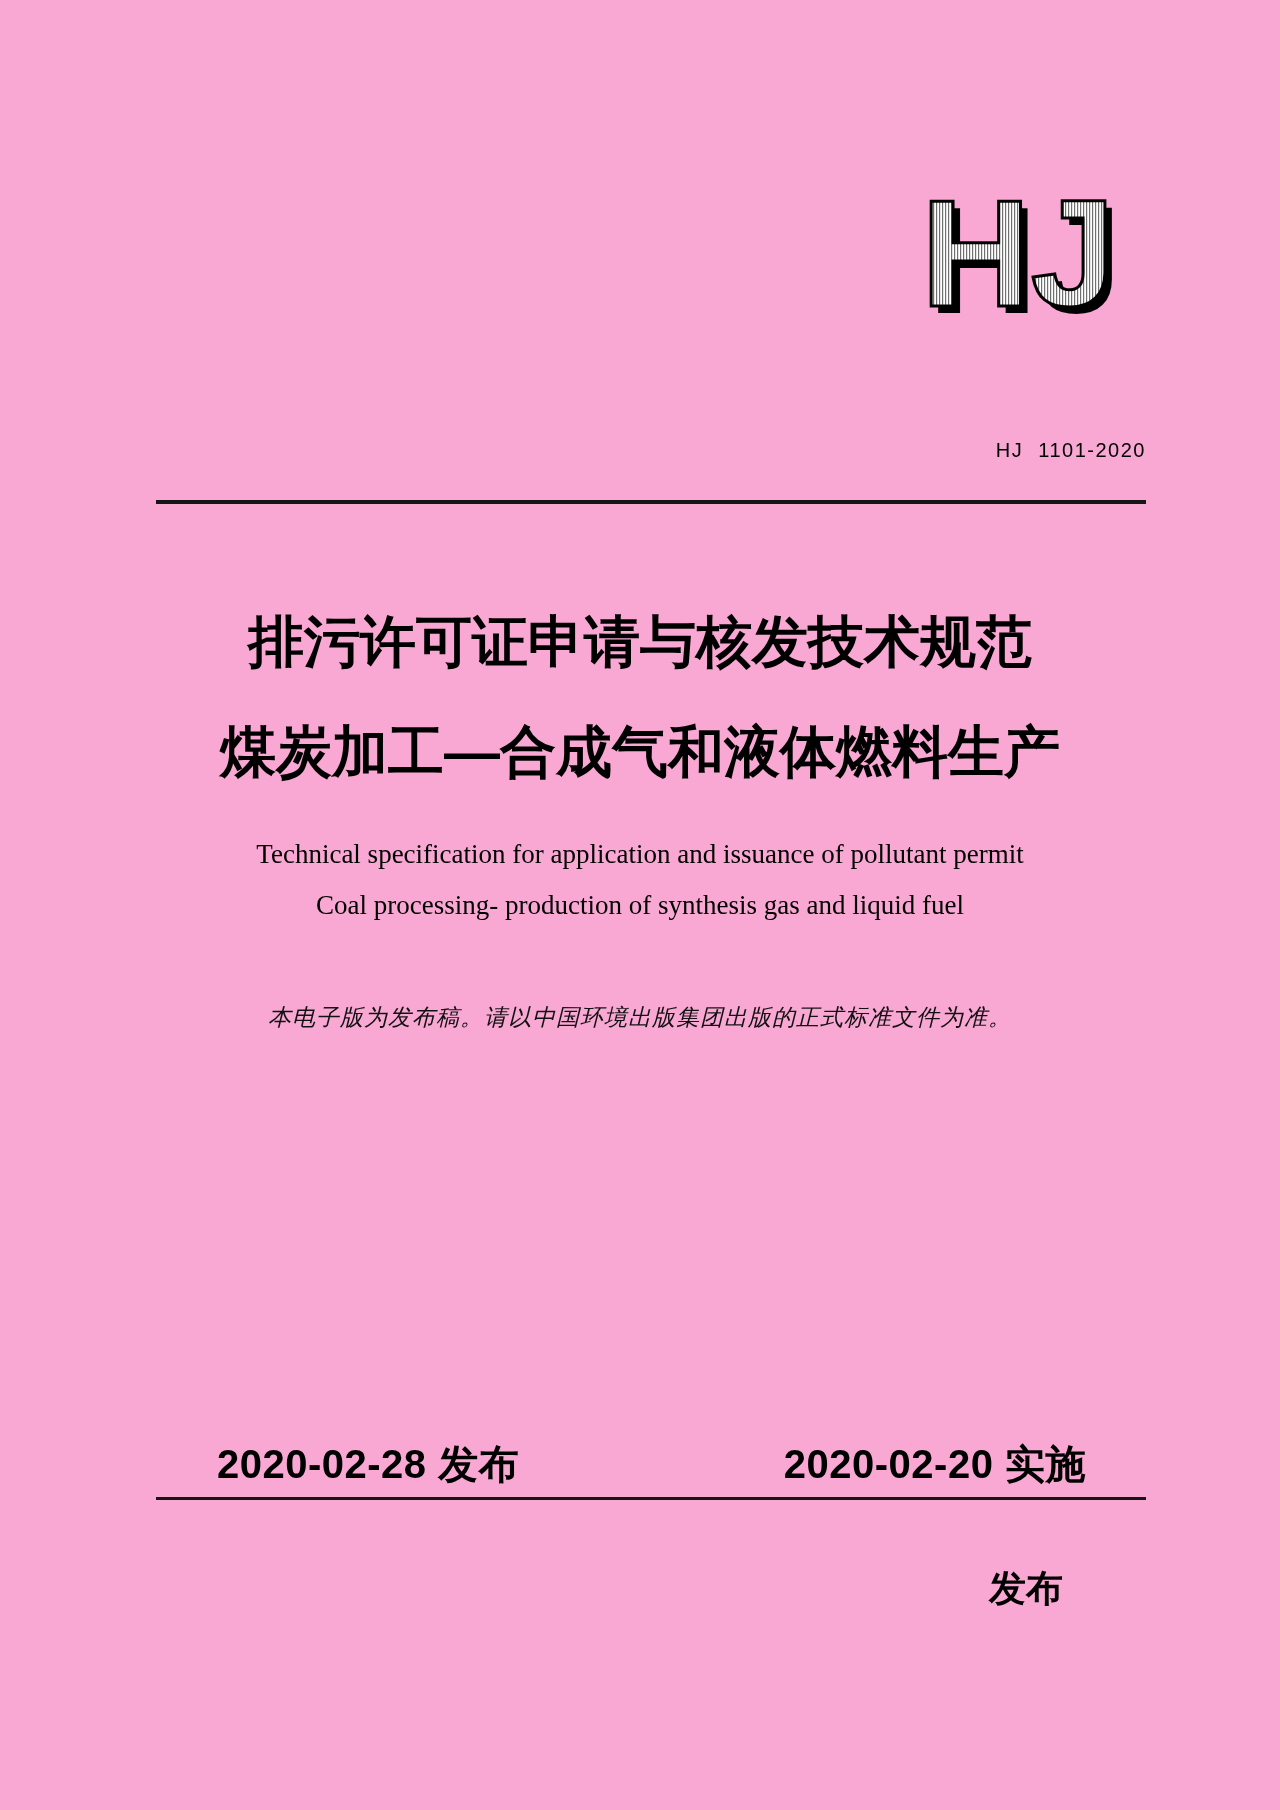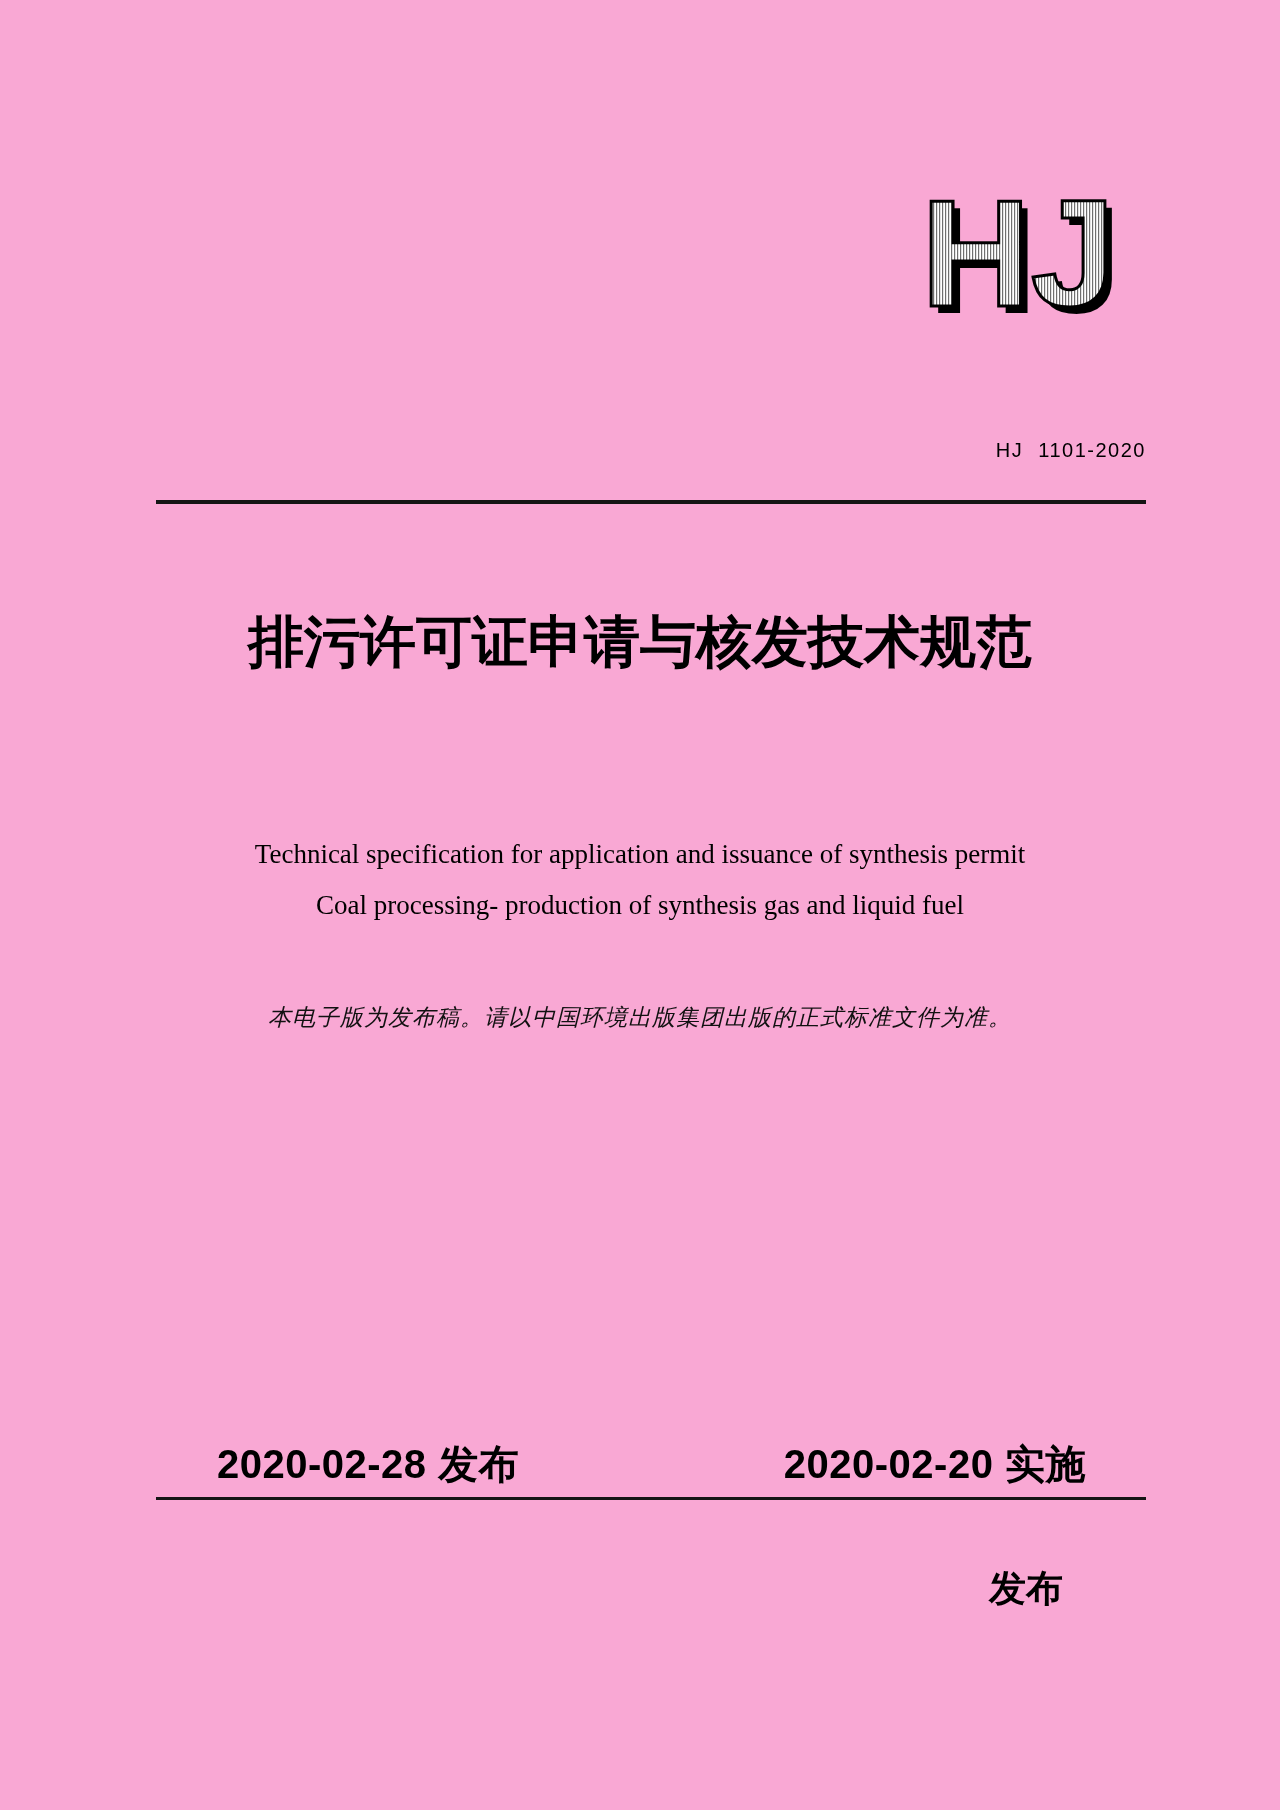--- a/index.html
+++ b/index.html
@@ -153,22 +153,23 @@
     <text x="10" y="119" font-family="Liberation Sans, sans-serif" font-weight="bold" font-size="152" fill="#000000">HJ</text>
     <text x="3" y="112" font-family="Liberation Sans, sans-serif" font-weight="bold" font-size="152" fill="url(#hatch)" stroke="#000000" stroke-width="3">HJ</text>
   </svg>
 
 
   <div class="std-number">HJ 1101-2020</div>
 
   <div class="rule-top"></div>
 
   <div class="cn-title-1">排污许可证申请与核发技术规范</div>
+  <div class="cn-title-2">煤炭加工—合成气和液体燃料生产</div>
 
-  <div class="en-title-1">Technical specification for application and issuance of synthesis permit</div>
+  <div class="en-title-1">Technical specification for application and issuance of pollutant permit</div>
   <div class="en-title-2">Coal processing- production of synthesis gas and liquid fuel</div>
 
   <div class="notice">本电子版为发布稿。请以中国环境出版集团出版的正式标准文件为准。</div>
 
   <div class="dates-row">
     <span>2020-02-28 发布</span>
     <span>2020-02-20 实施</span>
   </div>
 
   <div class="rule-bottom"></div>

